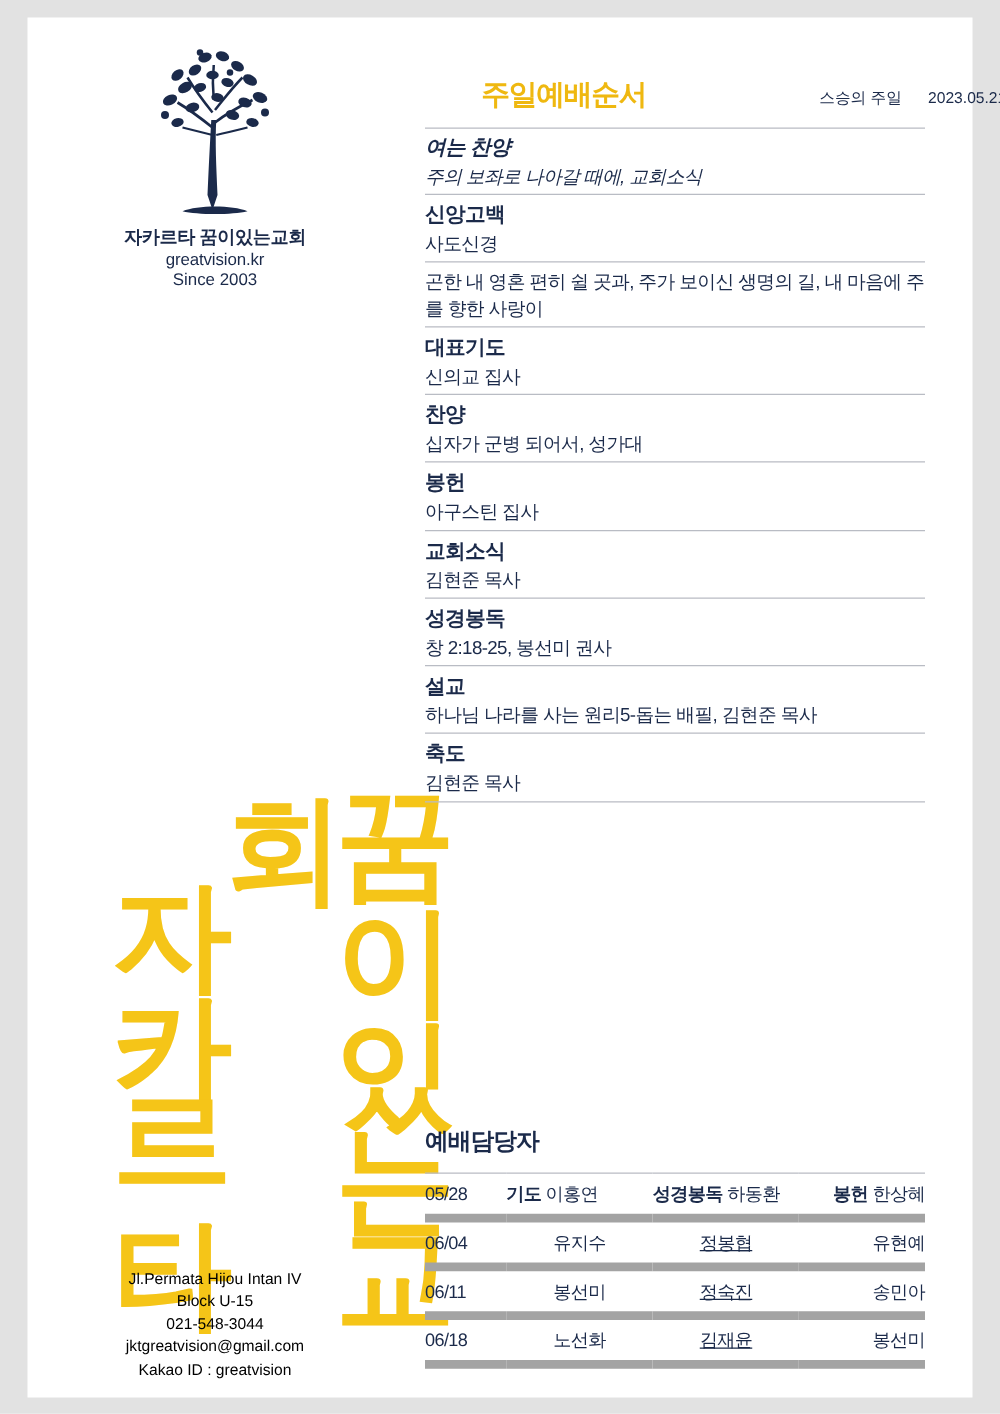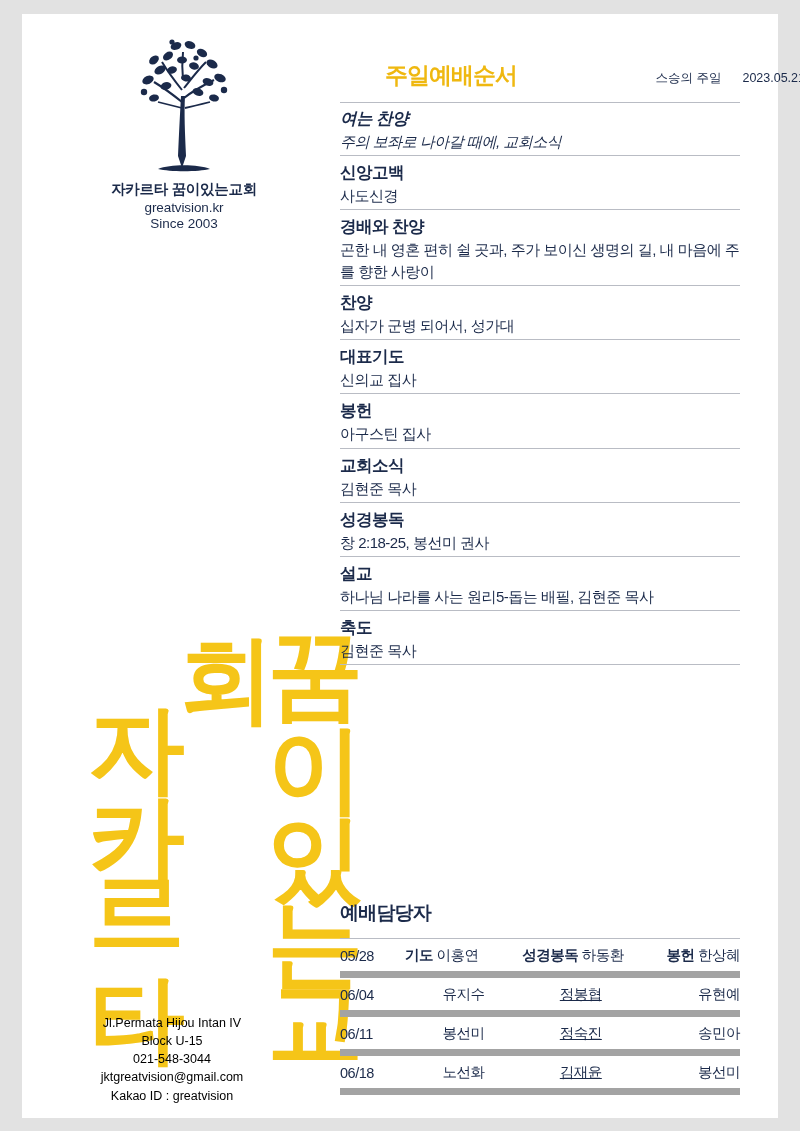--- a/index.html
+++ b/index.html
@@ -30,21 +30,20 @@
     width: 300px;
     height: 100%;
   }
 
   .logo-block {
     position: absolute;
     left: 0;
     top: 22px;
     width: 300px;
     text-align: center;
-    margin-left: 12px;
   }
   .tree-svg {
     display: block;
     margin: 0 auto;
   }
   .church-name {
     margin-top: 4px;
     font-size: 14.5px;
     font-weight: bold;
     color: #1b2a4a;
@@ -276,30 +275,29 @@
     <div class="order-list">
       <div class="order-item">
         <div class="oi-title">여는  찬양</div>
         <div class="oi-desc">주의 보좌로 나아갈 때에, 교회소식</div>
       </div>
       <div class="order-item">
         <div class="oi-title">신앙고백</div>
         <div class="oi-desc">사도신경</div>
       </div>
       <div class="order-item">
-        <div class="oi-title">경배와  찬양</div>
         <div class="oi-desc">곤한 내 영혼  편히 쉴 곳과, 주가 보이신 생명의 길, 내 마음에 주를 향한 사랑이</div>
+      </div>
+      <div class="order-item">
+        <div class="oi-title">대표기도</div>
+        <div class="oi-desc">신의교  집사</div>
       </div>
       <div class="order-item">
         <div class="oi-title">찬양</div>
         <div class="oi-desc">십자가 군병 되어서, 성가대</div>
-      </div>
-      <div class="order-item">
-        <div class="oi-title">대표기도</div>
-        <div class="oi-desc">신의교  집사</div>
       </div>
       <div class="order-item">
         <div class="oi-title">봉헌</div>
         <div class="oi-desc">아구스틴  집사</div>
       </div>
       <div class="order-item">
         <div class="oi-title">교회소식</div>
         <div class="oi-desc">김현준  목사</div>
       </div>
       <div class="order-item">

